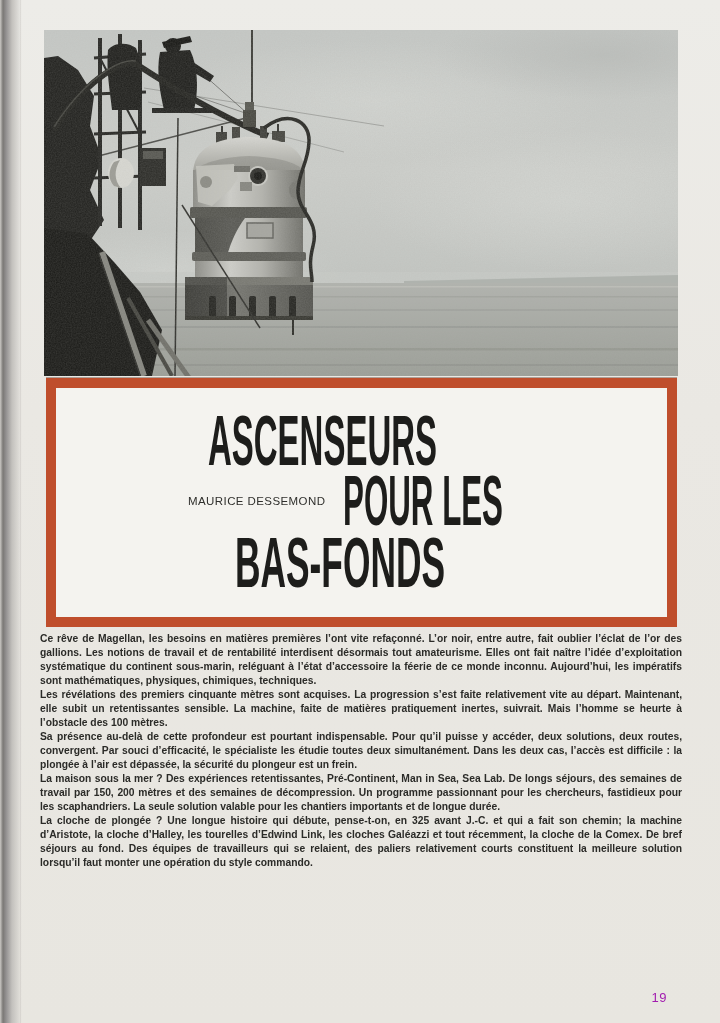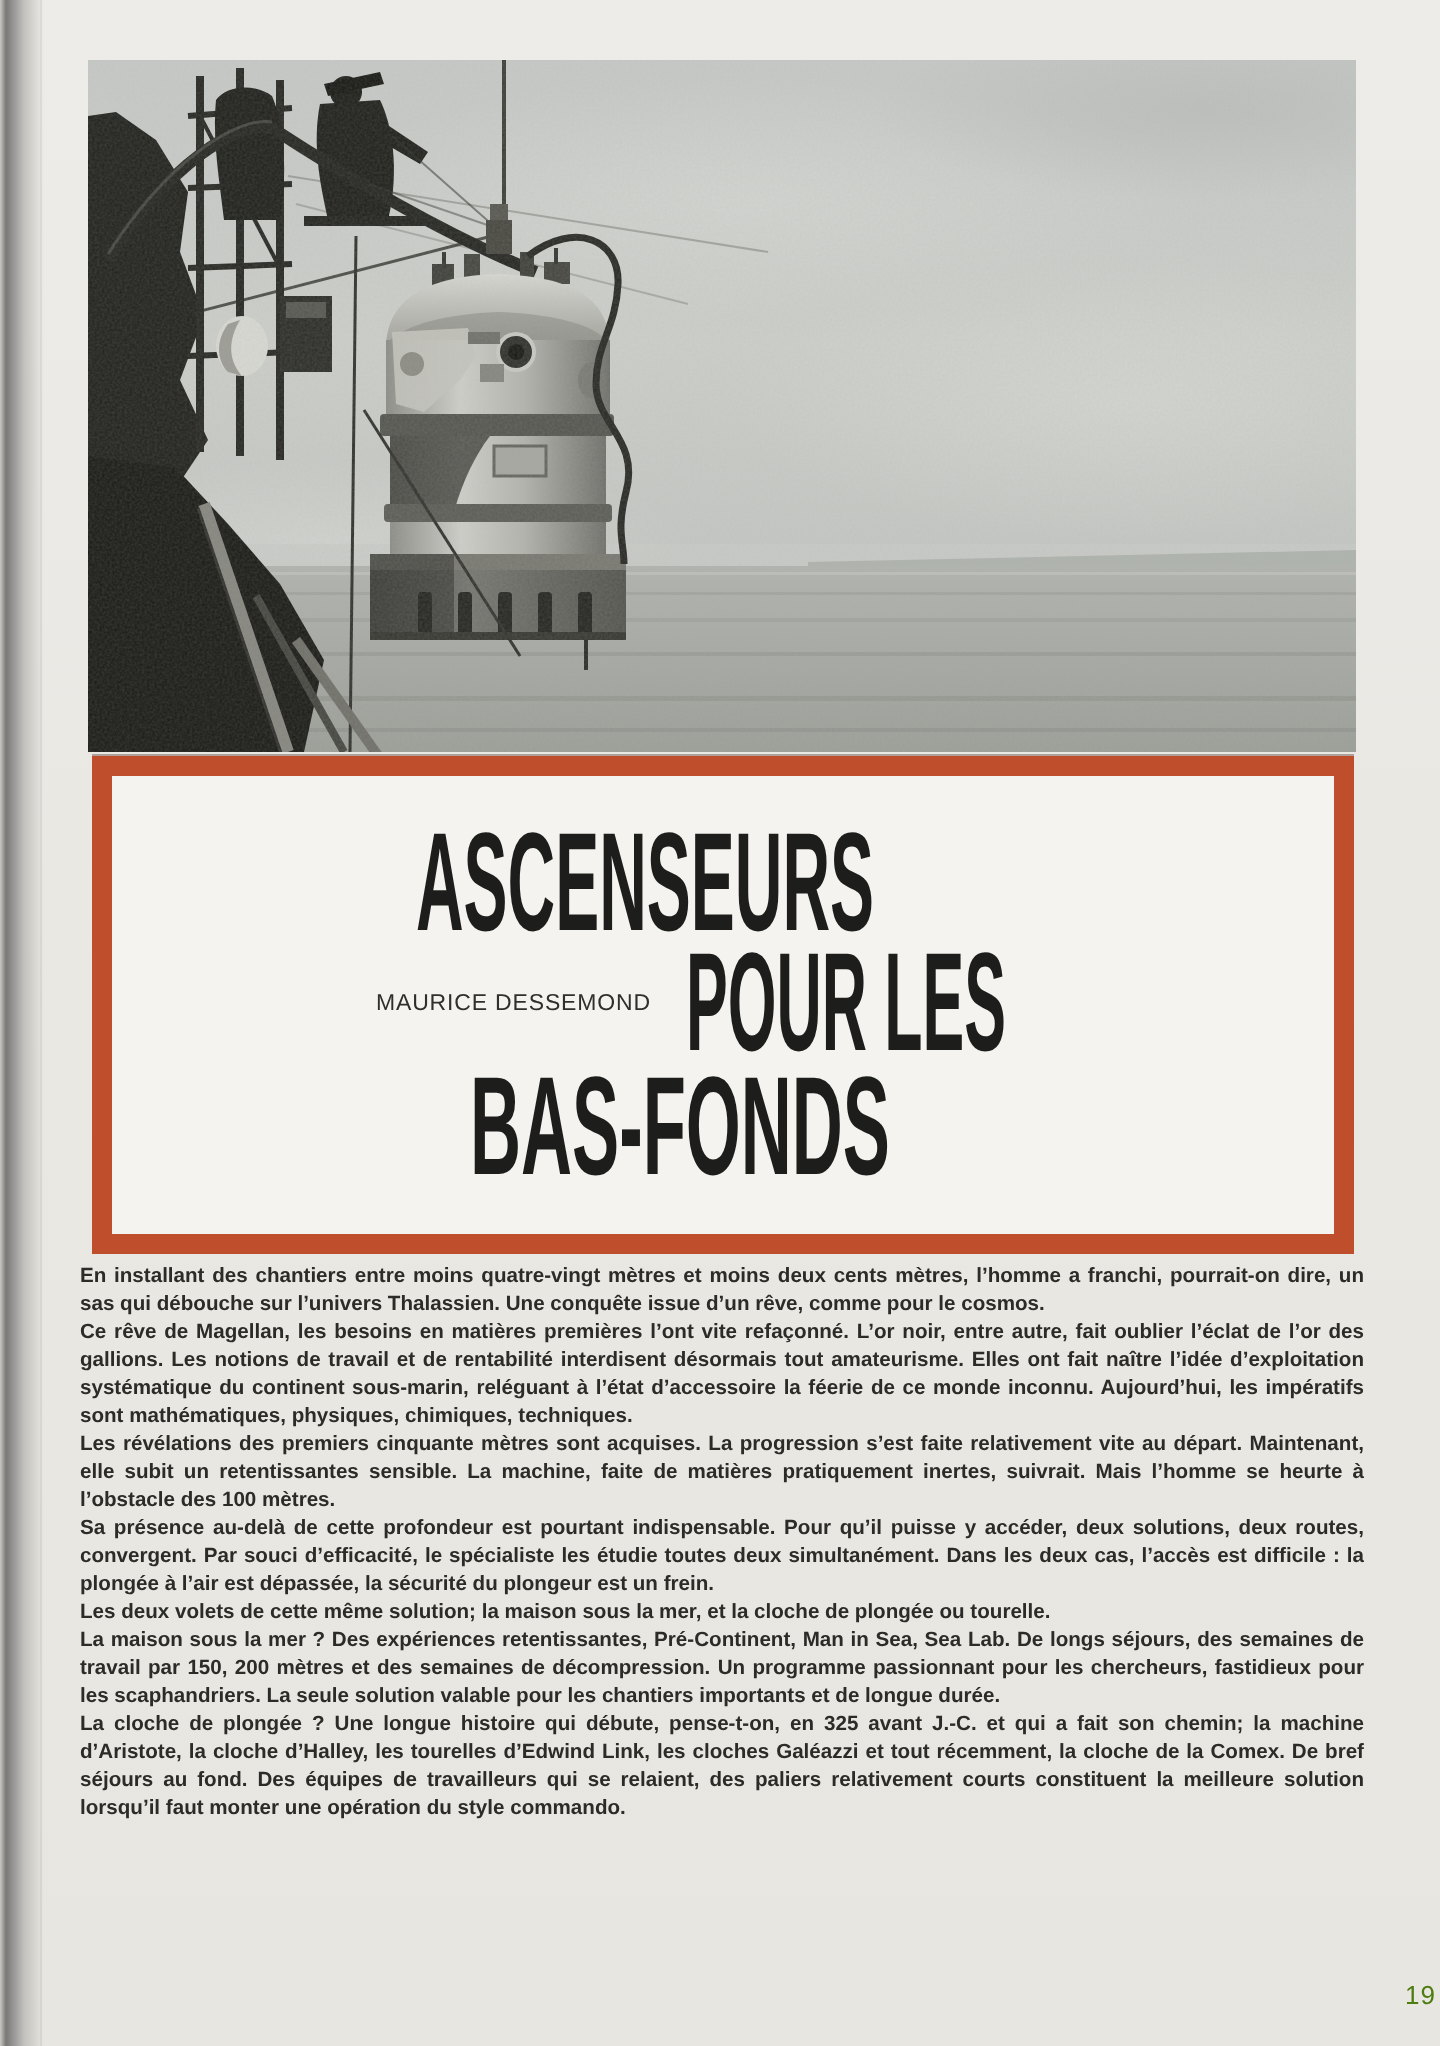--- a/index.html
+++ b/index.html
@@ -34,22 +34,22 @@
   }
   .article{
     position:absolute;left:40px;top:632px;width:642px;height:360px;overflow:hidden;
   }
   .article p{
     margin:0;padding:0;
     font-size:10.3px;line-height:14px;font-weight:bold;color:#2b2b28;
     text-align:justify;
   }
   .page-number{
-    position:absolute;left:686px;top:990px;width:32px;
-    font-size:13px;color:#4d7c0f;text-align:right;letter-spacing:.5px;
+    position:absolute;left:635px;top:990px;width:32px;
+    font-size:13px;color:#a21caf;text-align:right;letter-spacing:.5px;
   }
 </style>
 </head>
 <body>
 
 <div class="scan-edge"></div>
 <div class="scan-crease"></div>
 
 <div class="photo">
   <svg width="634" height="346" viewBox="0 0 634 346">
@@ -216,22 +216,20 @@
 <div class="title-box">
   <svg width="611" height="229" viewBox="0 0 611 229">
     <text class="author-text" x="132" y="117" font-size="11.5" textLength="137" lengthAdjust="spacing">MAURICE DESSEMOND</text>
     <text class="headline-text" x="152" y="77" font-size="70" textLength="229" lengthAdjust="spacingAndGlyphs">ASCENSEURS</text>
     <text class="headline-text" x="287" y="137" font-size="70" textLength="160" lengthAdjust="spacingAndGlyphs">POUR LES</text>
     <text class="headline-text" x="179" y="199" font-size="70" textLength="210" lengthAdjust="spacingAndGlyphs">BAS-FONDS</text>
   </svg>
 </div>
 
 <div class="article">
-  <p>En installant des chantiers entre moins quatre-vingt mètres et moins deux cents mètres, l’homme a franchi, pourrait-on dire, un sas qui débouche sur l’univers Thalassien. Une conquête issue d’un rêve, comme pour le cosmos.</p>
   <p>Ce rêve de Magellan, les besoins en matières premières l’ont vite refaçonné. L’or noir, entre autre, fait oublier l’éclat de l’or des gallions. Les notions de travail et de rentabilité interdisent désormais tout amateurisme. Elles ont fait naître l’idée d’exploitation systématique du continent sous-marin, reléguant à l’état d’accessoire la féerie de ce monde inconnu. Aujourd’hui, les impératifs sont mathématiques, physiques, chimiques, techniques.</p>
   <p>Les révélations des premiers cinquante mètres sont acquises. La progression s’est faite relativement vite au départ. Maintenant, elle subit un retentissantes sensible. La machine, faite de matières pratiquement inertes, suivrait. Mais l’homme se heurte à l’obstacle des 100 mètres.</p>
   <p>Sa présence au-delà de cette profondeur est pourtant indispensable. Pour qu’il puisse y accéder, deux solutions, deux routes, convergent. Par souci d’efficacité, le spécialiste les étudie toutes deux simultanément. Dans les deux cas, l’accès est difficile : la plongée à l’air est dépassée, la sécurité du plongeur est un frein.</p>
-  <p>Les deux volets de cette même solution; la maison sous la mer, et la cloche de plongée ou tourelle.</p>
   <p>La maison sous la mer ? Des expériences retentissantes, Pré-Continent, Man in Sea, Sea Lab. De longs séjours, des semaines de travail par 150, 200 mètres et des semaines de décompression. Un programme passionnant pour les chercheurs, fastidieux pour les scaphandriers. La seule solution valable pour les chantiers importants et de longue durée.</p>
   <p>La cloche de plongée ? Une longue histoire qui débute, pense-t-on, en 325 avant J.-C. et qui a fait son chemin; la machine d’Aristote, la cloche d’Halley, les tourelles d’Edwind Link, les cloches Galéazzi et tout récemment, la cloche de la Comex. De bref séjours au fond. Des équipes de travailleurs qui se relaient, des paliers relativement courts constituent la meilleure solution lorsqu’il faut monter une opération du style commando.</p>
 </div>
 
 <div class="page-number">19</div>
 
 </body></html>

